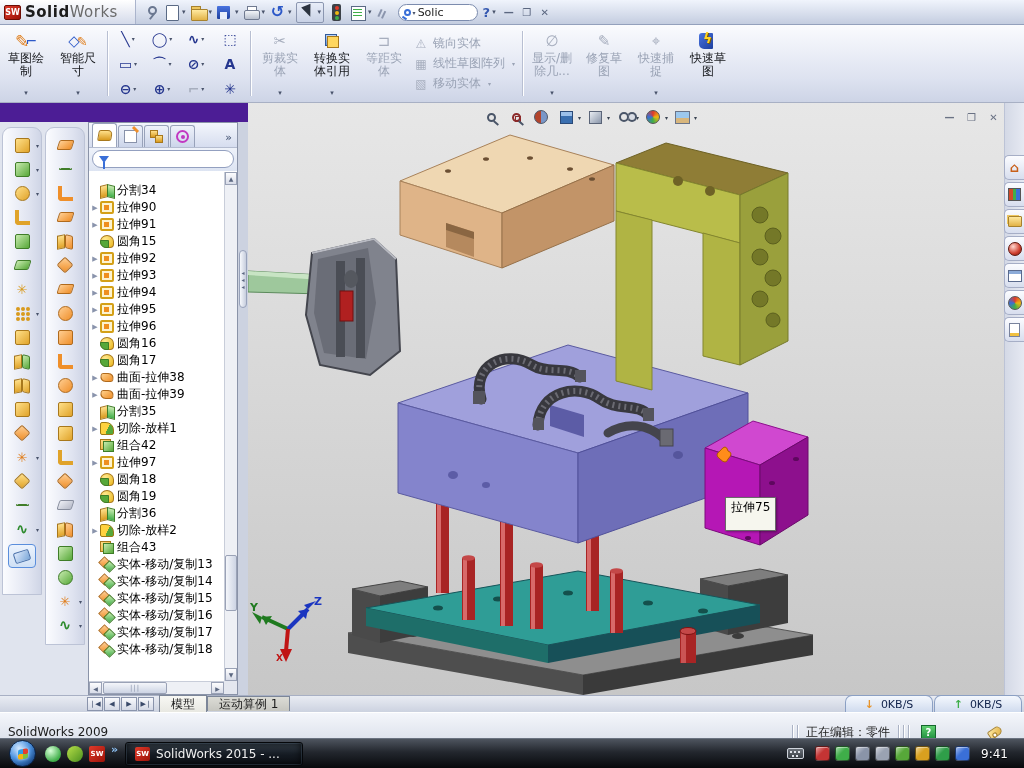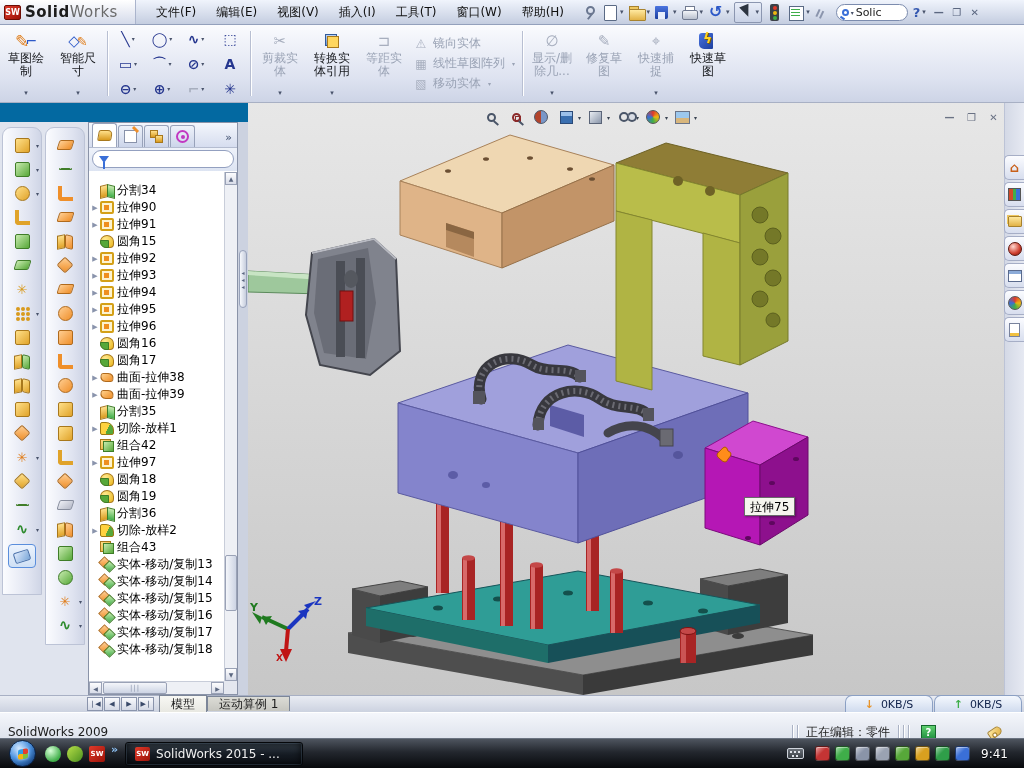--- a/index.html
+++ b/index.html
@@ -1,17 +1,17 @@
 <!DOCTYPE html>
 <html><head>
 <meta charset="utf-8">
 <style>
   *{box-sizing:border-box;margin:0;padding:0}
   body{font-family:"DejaVu Sans","Liberation Sans",sans-serif;font-size:12px;background:#333}
-  #app{position:relative;width:1024px;height:768px;overflow:hidden;background:#0369a1}
+  #app{position:relative;width:1024px;height:768px;overflow:hidden;background:#4c1d95}
 
   
   .titlebar{position:absolute;left:0;top:0;width:1024px;height:25px;background:linear-gradient(#f0f4fc,#c4cde0);border-bottom:1px solid #93a0bc;display:flex;align-items:center}
   .logo{display:flex;align-items:center;height:100%;width:136px;background:linear-gradient(#ffffff,#d4daea);padding-left:4px;border-right:1px solid #aab4cc}
   .logo-cube{width:17px;height:15px;background:linear-gradient(135deg,#e03a2a,#9c1208);color:#fff;font-size:8px;font-weight:bold;display:flex;align-items:center;justify-content:center;border-radius:2px;margin-right:4px;border:1px solid #6d0d05}
   .logo-solid{font-weight:bold;color:#1c1c1c;font-size:15px;letter-spacing:.5px}
   .logo-works{color:#6a6a6a;font-size:15px;letter-spacing:.5px}
   .menubar{display:flex;margin-left:10px}
   .menu-item{padding:4px 10px;color:#101010;cursor:default}
   .tb{display:flex;align-items:center;margin-left:4px}
@@ -27,21 +27,21 @@
   .tt-print::after{content:"";position:absolute;left:3px;top:7px;width:14px;height:8px;background:linear-gradient(#f2f4f8,#b9c0ce);border:1px solid #707a90;border-radius:2px}
   .tt-print::before{content:"";position:absolute;left:6px;top:3px;width:8px;height:5px;background:#fff;border:1px solid #707a90}
   .tt-undo{color:#2d59c8;font-size:16px;line-height:17px;text-align:center;font-weight:bold}
   .selwrap{display:flex;border:1px solid #8b96b0;background:linear-gradient(#e8edf8,#c9d2e6);border-radius:2px;align-items:center;margin:0 2px}
   .tt-select::after{content:"";position:absolute;left:7px;top:2px;border:5px solid transparent;border-top:12px solid #2c3440;transform:rotate(-22deg)}
   .tt-lights::before{content:"";position:absolute;left:6px;top:1px;width:9px;height:17px;background:#3c4148;border-radius:2px}
   .tt-lights::after{content:"";position:absolute;left:8.5px;top:3px;width:4px;height:4px;border-radius:50%;background:#e03a2a;box-shadow:0 5px 0 #efb810,0 10px 0 #3fae49;z-index:1}
   .tt-options::after{content:"";position:absolute;left:4px;top:3px;width:13px;height:13px;background:#fff;border:1px solid #5a6a85}
   .tt-options::before{content:"";position:absolute;left:6px;top:6px;width:9px;height:1px;background:#3fae49;box-shadow:0 3px 0 #3fae49,0 6px 0 #3fae49;z-index:1}
   .tt-more::after{content:"";position:absolute;left:5px;top:6px;width:2px;height:8px;background:#8a94ac;transform:rotate(25deg);box-shadow:4px 0 0 #8a94ac}
-  .searchbox{width:72px;height:17px;border:1px solid #7c8cae;border-radius:9px;background:#fff;display:flex;align-items:center;padding:0 5px;margin:0 3px}
+  .searchbox{width:80px;height:17px;border:1px solid #7c8cae;border-radius:9px;background:#fff;display:flex;align-items:center;padding:0 5px;margin:0 3px}
   .mag{width:7px;height:7px;border:2px solid #3a6fd8;border-radius:50%;position:relative;flex:0 0 auto}
   .mag::after{content:"";position:absolute;left:-4px;top:6px;width:5px;height:2px;background:#3a6fd8;transform:rotate(35deg)}
   .search-dd{font-size:6px;color:#49536b;margin:0 2px}
   .search-text{color:#222;font-size:11px;overflow:hidden}
   .help-q{color:#3558b0;font-weight:bold;font-size:13px;padding:0 2px}
   .winbtns{display:flex;margin-left:2px;margin-right:4px}
   .wbtn{width:18px;height:16px;display:flex;align-items:center;justify-content:center;color:#5b6780;font-size:10px;font-weight:bold}
 
   
   .ribbon{position:absolute;left:0;top:25px;width:1024px;height:78px;background:linear-gradient(#fafbfe,#dde2f0 70%,#cdd4e6);border-bottom:1px solid #a8b0c4;display:flex;align-items:stretch;overflow:hidden}
@@ -160,21 +160,21 @@
   .lens.red{border-color:#8c2a2a}
   .hud-zoom-area .lens::before{content:"";position:absolute;left:1px;top:1px;width:4px;height:4px;border:1px dashed #8c2a2a}
   .hud-section::after{content:"";width:12px;height:12px;border-radius:50%;background:linear-gradient(90deg,#b3442c 50%,#7a97c8 50%);border:1px solid #4a5568}
   .hud-orient::after{content:"";width:11px;height:11px;background:linear-gradient(#9cc0ea 40%,#3a6fb0 40%);border:1px solid #2a4a78}
   .hud-style::after{content:"";width:11px;height:11px;background:linear-gradient(135deg,#e8ecf2,#8a96aa);border:1px solid #5a6478}
   .hud-hide::before{content:"";width:6px;height:6px;border:2px solid #4a5568;border-radius:50%;box-shadow:8px 0 0 -2px #d8dce4,8px 0 0 0 #4a5568}
   .hud-appearance::after{content:"";width:12px;height:12px;border-radius:50%;background:conic-gradient(#e03a2a,#efb810,#3fae49,#3a6fd8,#e03a2a);border:1px solid #555}
   .hud-scene::after{content:"";width:13px;height:11px;background:linear-gradient(#9cc8ee 55%,#d8b67c 55%);border:1px solid #6a7488}
   .docbtns{position:absolute;right:2px;top:7px;display:flex;gap:5px;z-index:3}
   .dbtn{width:17px;height:14px;color:#6a7284;font-size:10px;font-weight:bold;display:flex;align-items:center;justify-content:center}
-  .vtooltip{position:absolute;left:496px;top:394px;background:#f6f6ee;border:1px solid #6a6a6a;padding:0 5px;height:19px;line-height:18px;color:#000;z-index:2;box-shadow:1px 1px 2px rgba(0,0,0,.35)}
+  .vtooltip{position:absolute;left:477px;top:394px;background:#f6f6ee;border:1px solid #6a6a6a;padding:0 5px;height:34px;line-height:18px;color:#000;z-index:2;box-shadow:1px 1px 2px rgba(0,0,0,.35)}
   .triad{position:absolute;left:0px;bottom:32px;z-index:2}
 
   
   .taskpane{position:absolute;right:0;top:103px;width:20px;height:592px;background:linear-gradient(90deg,#d4d9e6,#e6e9f2);border-left:1px solid #bcc3d6;z-index:4}
   .tpstack{position:absolute;top:52px;right:0;display:flex;flex-direction:column;gap:2px}
   .tptab2{width:20px;height:25px;background:linear-gradient(#fbfcff,#d8deee);border:1px solid #a6aec6;border-right:none;border-radius:5px 0 0 5px;display:flex;align-items:center;justify-content:center}
   .tp-resources::after{content:"⌂";color:#c8601a;font-size:13px;font-weight:bold}
   .tp-design-library::after{content:"";width:11px;height:11px;background:linear-gradient(90deg,#d04a2a 33%,#3fae49 33% 66%,#3a6fd8 66%);border:1px solid #555}
   .tp-file-explorer::after{content:"";width:12px;height:9px;background:linear-gradient(#ffe9a0,#e2b246);border:1px solid #a7822e;border-radius:1px;box-shadow:-2px -2px 0 -1px #eec75f}
   .tp-toolbox::after{content:"";width:12px;height:12px;border-radius:50%;background:radial-gradient(circle at 35% 30%,#ffd8d0,#d04030 60%,#7c1a10);border:1px solid #5c150c}
@@ -228,29 +228,20 @@
 <body>
 
 <div id="app">
 
   <div class="titlebar">
     <div class="logo">
       <span class="logo-cube">SW</span>
       <span class="logo-solid">Solid</span>
         <span class="logo-works">Works</span>
     </div>
-    <div class="menubar">
-        <span class="menu-item">文件(F)</span>
-        <span class="menu-item">编辑(E)</span>
-        <span class="menu-item">视图(V)</span>
-        <span class="menu-item">插入(I)</span>
-        <span class="menu-item">工具(T)</span>
-        <span class="menu-item">窗口(W)</span>
-        <span class="menu-item">帮助(H)</span>
-      </div>
     <div class="tb" id="tbtools">
         <span class="tt tt-pin"></span>
         <span class="tt tt-new"></span>
         <span class="ttdd">▾</span>
         <span class="tt tt-open"></span>
         <span class="ttdd">▾</span>
         <span class="tt tt-save"></span>
         <span class="ttdd">▾</span>
         <span class="tt tt-print"></span>
         <span class="ttdd">▾</span>

